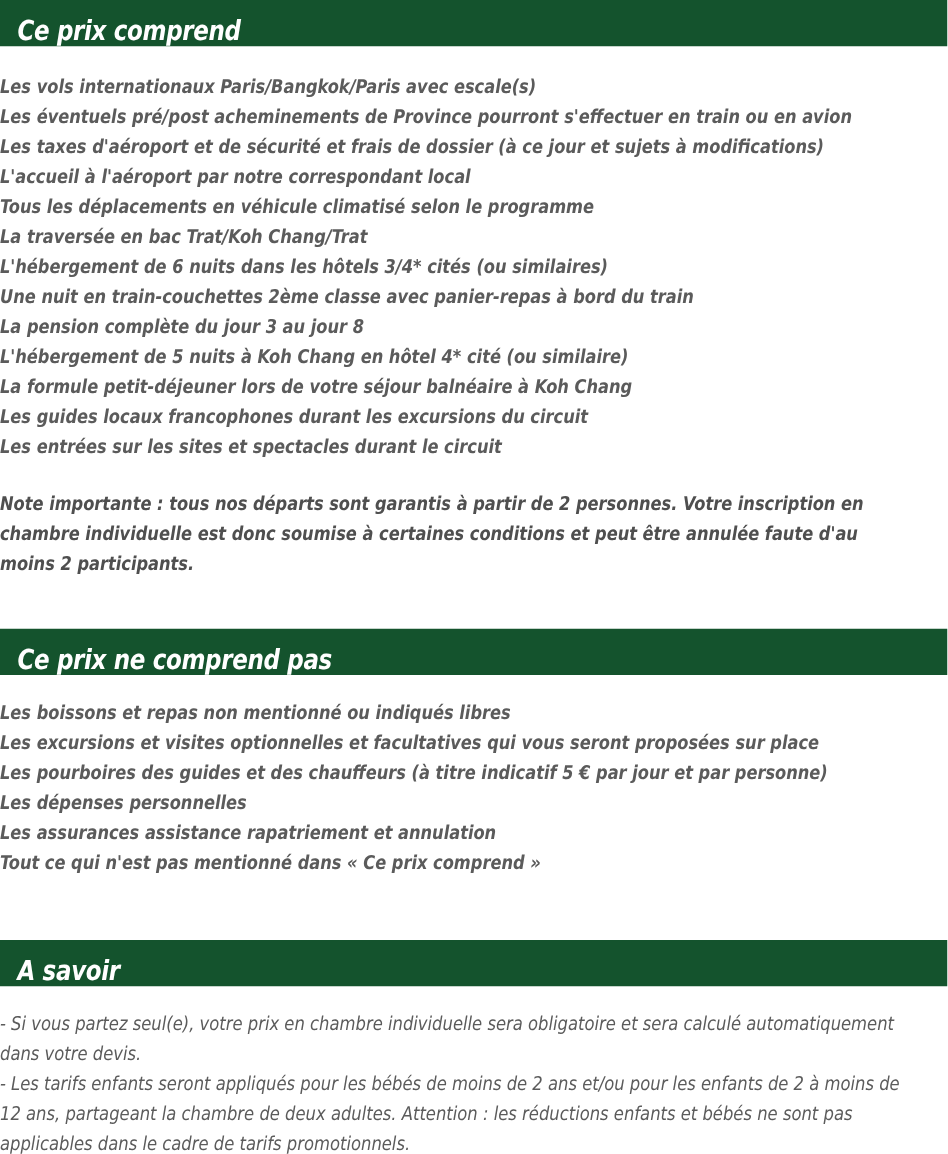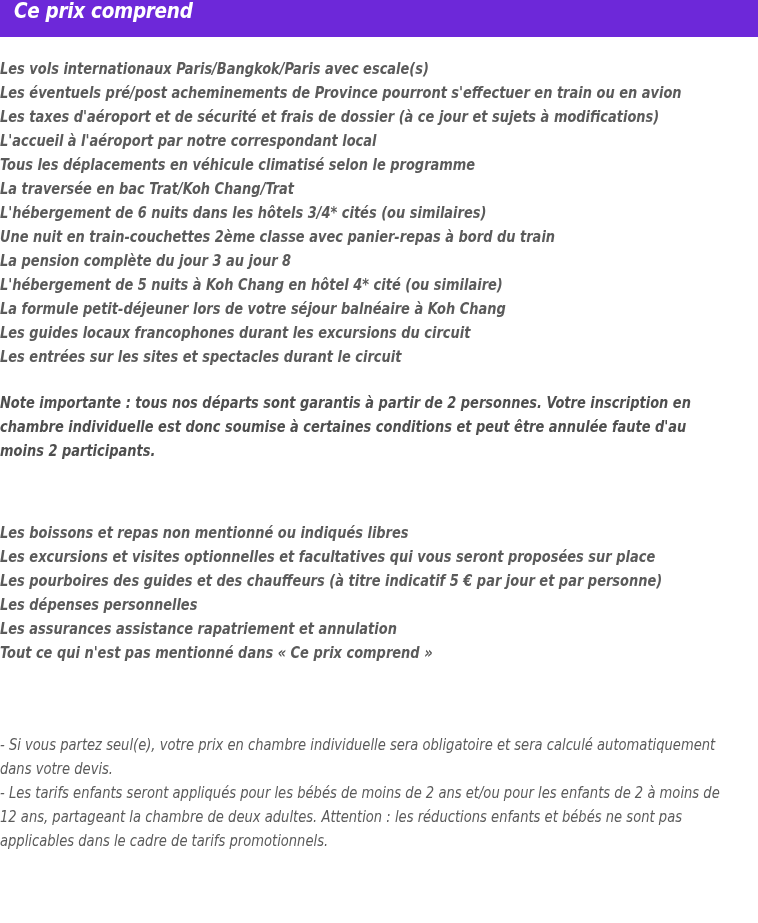--- a/index.html
+++ b/index.html
@@ -15,24 +15,24 @@
   }
   .page {
     position: relative;
     width: 758px;
     height: 923px;
   }
 
   
   .section-band {
     width: 100%;
-    background: #6d28d9;
+    background: #14532d;
     height: 37px;
     display: flex;
-    align-items: flex-start;
+    align-items: flex-end;
     box-sizing: border-box;
     padding-left: 14px;
   }
   .section-band .band-title {
     color: #ffffff;
     font-size: 22px;
     font-weight: bold;
     font-style: italic;
     letter-spacing: -0.3px;
     line-height: 1;
@@ -118,36 +118,42 @@
       <li>Les entrées sur les sites et spectacles durant le circuit</li>
     </ul>
 
     <div class="gap-before-note"></div>
 
     <p class="note-paragraph"> Note importante : tous nos départs sont garantis à partir de 2 personnes. Votre inscription en chambre individuelle est donc soumise à certaines conditions et peut être annulée faute d'au moins 2 participants.</p>
   </div>
 
   <div class="gap-before-band-2"></div>
 
+  <div class="section-band">
+    <span class="band-title">Ce prix ne comprend pas</span>
+  </div>
 
   <div class="gap-after-band-2"></div>
 
   <div class="section-body">
     <ul class="item-list">
       <li>Les boissons et repas non mentionné ou indiqués libres</li>
       <li>Les excursions et visites optionnelles et facultatives qui vous seront proposées sur place</li>
       <li>Les pourboires des guides et des chauffeurs (à titre indicatif 5 € par jour et par personne)</li>
       <li>Les dépenses personnelles</li>
       <li>Les assurances assistance rapatriement et annulation</li>
       <li>Tout ce qui n'est pas mentionné dans « Ce prix comprend »</li>
     </ul>
   </div>
 
   <div class="gap-before-band-3"></div>
 
+  <div class="section-band">
+    <span class="band-title">A savoir</span>
+  </div>
 
   <div class="gap-after-band-3"></div>
 
   <div class="section-body">
     <p class="info-paragraph">- Si vous partez seul(e), votre prix en chambre individuelle sera obligatoire et sera calculé automatiquement dans votre devis.</p>
     <p class="info-paragraph">- Les tarifs enfants seront appliqués pour les bébés de moins de 2 ans et/ou pour les enfants de 2 à moins de 12 ans, partageant la chambre de deux adultes. Attention : les réductions enfants et bébés ne sont pas applicables dans le cadre de tarifs promotionnels.</p>
   </div>
 
 </div>
 

